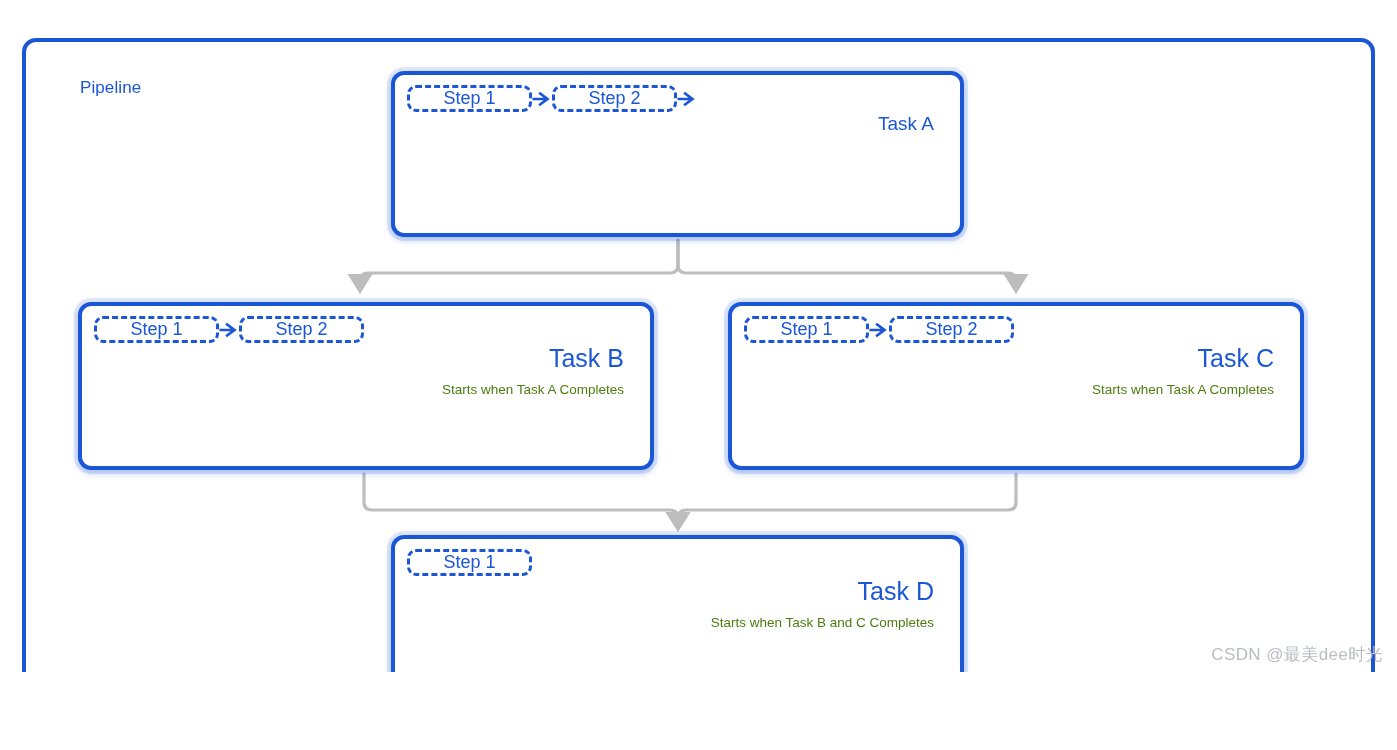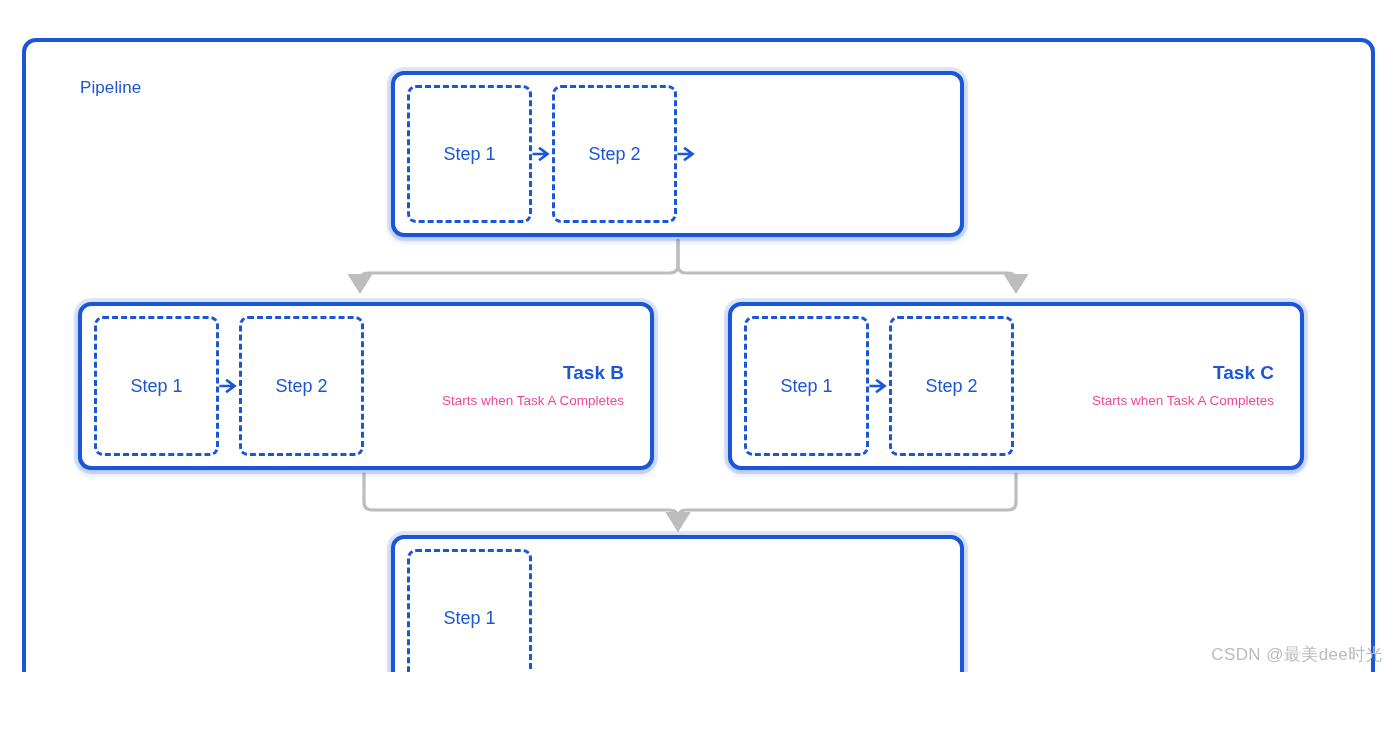--- a/index.html
+++ b/index.html
@@ -51,20 +51,21 @@
     box-shadow: 0 3px 7px rgba(26,86,214,.30),
                 0 0 0 4px rgba(26,86,214,.13);
   }
   .task-inner {
     position: absolute;
     inset: 0;
     padding: 10px 12px;
     box-sizing: border-box;
     display: flex;
     align-items: stretch;
+    flex-direction: column;
   }
   .steps-row {
     display: flex;
     align-items: stretch;
     flex: 0 0 auto;
   }
 
   
   .step {
     box-sizing: border-box;
@@ -98,29 +99,29 @@
   .task-meta {
     margin-left: auto;
     display: flex;
     flex-direction: column;
     justify-content: center;
     align-items: flex-end;
     text-align: right;
     padding-right: 14px;
   }
   .task-title {
-    font-size: 19px;
-    font-weight: bold;
+    font-size: 25px;
+    font-weight: normal;
     color: #1a56d6;
     line-height: 1.25;
   }
   .task-sub {
     margin-top: 6px;
     font-size: 13.5px;
-    color: #ec4899;
+    color: #4d7c0f;
     line-height: 1.45;
     max-width: 210px;
   }
   .task-meta.no-sub { justify-content: center; }
 
   
   #task-a { left: 391px; top: 71px;  width: 573px; height: 166px; }
   #task-b { left: 78px;  top: 302px; width: 576px; height: 168px; }
   #task-c { left: 728px; top: 302px; width: 576px; height: 168px; }
   #task-d { left: 391px; top: 535px; width: 573px; height: 166px; }
@@ -184,20 +185,23 @@
         </div>
         <div class="step step-w-a">
           <span>Step 2</span>
         </div>
         <div class="step-arrow">
           <svg width="22" height="20" viewBox="0 0 22 20">
             <path d="M2,10 L15,10 M9,4 L17,10 L9,16" fill="none" stroke="#1a56d6" stroke-width="3" stroke-linecap="square" stroke-linejoin="miter"></path>
           </svg>
         </div>
       </div>
+      <div class="task-meta no-sub">
+        <div class="task-title" style="font-weight:normal;font-size:19px;">Task A</div>
+      </div>
     </div>
   </div>
 
   <div class="task" id="task-b">
     <div class="task-inner">
       <div class="steps-row">
         <div class="step step-w-b">
           <span>Step 1</span>
         </div>
         <div class="step-arrow">
@@ -238,18 +242,22 @@
     </div>
   </div>
 
   <div class="task" id="task-d">
     <div class="task-inner">
       <div class="steps-row">
         <div class="step step-w-a">
           <span>Step 1</span>
         </div>
       </div>
+      <div class="task-meta">
+        <div class="task-title">Task D</div>
+        <div class="task-sub" style="max-width:230px;">Starts when Task B and C Completes</div>
+      </div>
     </div>
   </div>
 
   <div class="watermark">CSDN @最美dee时光</div>
 
 </div>
 
 </body></html>

